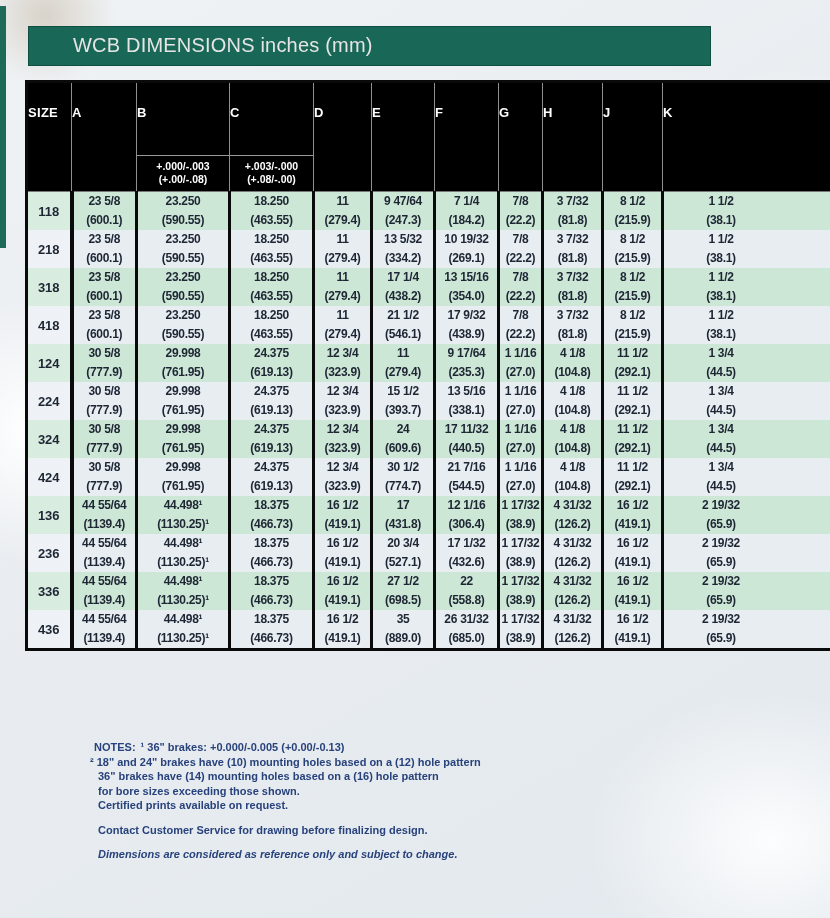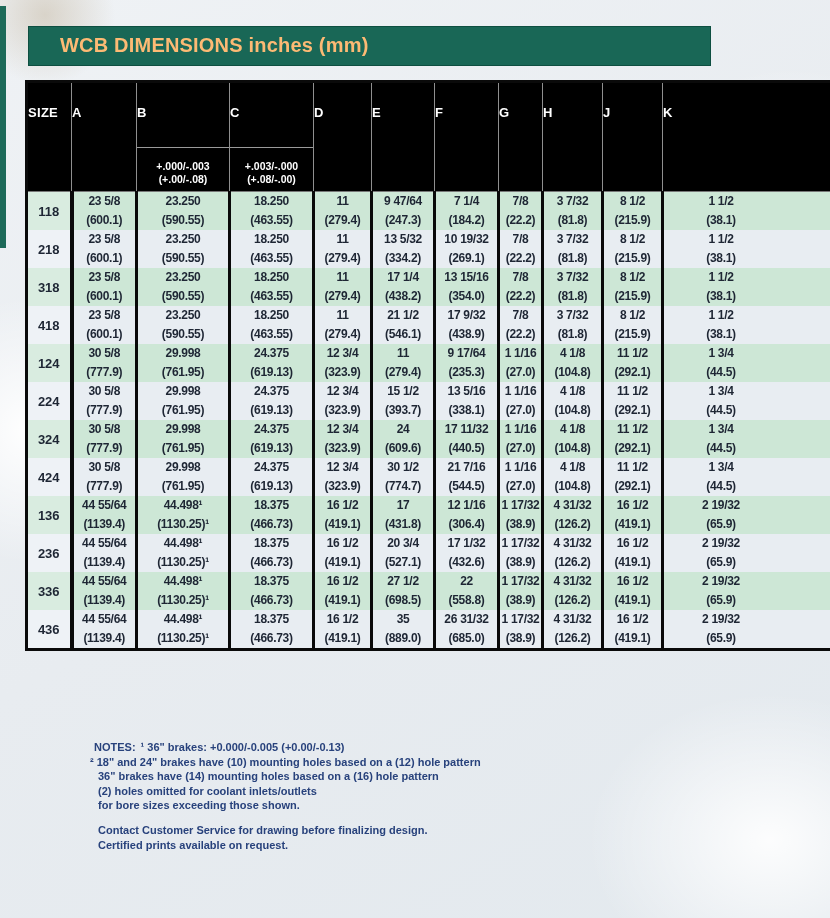--- a/index.html
+++ b/index.html
@@ -7,29 +7,29 @@
   .page{position:relative;width:830px;height:918px;overflow:hidden;
     background:
       radial-gradient(circle at 45px 15px, rgba(205,195,178,0.65), rgba(205,195,178,0) 70px),
       radial-gradient(ellipse 150px 190px at 25px 430px, rgba(255,255,255,0.95), rgba(255,255,255,0) 70%),
       radial-gradient(ellipse 260px 210px at 770px 840px, rgba(255,255,255,0.9), rgba(255,255,255,0) 70%),
       radial-gradient(ellipse 200px 160px at 790px 180px, rgba(255,255,255,0.8), rgba(255,255,255,0) 70%),
       linear-gradient(150deg,#eff2f5 0%,#e8ecf0 50%,#e3e9ee 100%);}
   .left-strip{position:absolute;left:0;top:6px;width:6px;height:242px;background:#1d6a59;}
   .title-bar{position:absolute;left:28px;top:26px;width:683px;height:40px;background:#196756;
     border:1px solid #0e4f41;box-sizing:border-box;}
-  .title-text{line-height:37px;padding-left:31px;font-size:20px;font-weight:bold;color:#fdba74;letter-spacing:.2px;}
+  .title-text{line-height:37px;padding-left:44px;font-size:20px;font-weight:normal;color:#e5e5e5;letter-spacing:.2px;}
   table.dims{position:absolute;left:25px;top:80px;width:805px;border-collapse:collapse;table-layout:fixed;
     border:3px solid #0a0a0a;border-right:none;}
   th,td{padding:0;margin:0;}
   th.hdr{background:#000;color:#fff;height:108px;vertical-align:top;border-left:1px solid #8f8f8f;border-bottom:1px solid #777;}
   th.hdr:first-child{border-left:none;}
   .hcell{display:flex;flex-direction:column;justify-content:space-between;height:108px;}
   .hletter{padding-top:22px;font-size:13px;font-weight:bold;text-align:left;letter-spacing:.3px;}
-  .tolbox{border-top:1px solid #9a9a9a;padding:12px 0 5px 0;font-size:10.5px;font-weight:bold;
+  .tolbox{border-top:1px solid #9a9a9a;padding:4px 0 5px 0;font-size:10.5px;font-weight:bold;
     text-align:center;line-height:13px;white-space:nowrap;}
   tbody tr{height:33px;}
   tbody tr.green td{background:#cde7d6;}
   tbody tr.light td{background:#e8edf2;}
   tbody tr.green td.size-cell{background:#d9ece0;}
   tbody tr.light td.size-cell{background:#eef2f6;}
   td.size-cell{text-align:center;vertical-align:middle;font-size:13px;font-weight:bold;color:#1e2634;}
   td.data-cell{border-left:3px solid #0a0a0a;vertical-align:middle;text-align:center;
     font-size:12px;font-weight:bold;color:#1e2634;letter-spacing:-0.3px;white-space:nowrap;}
   td.data-cell.col-a{border-left-width:4px;}
@@ -917,18 +917,18 @@
             </div>
           </td>
         </tr>
       </tbody>
   </table>
 
   <div class="notes">
     <div class="note-line"><span class="notes-label">NOTES:</span><span>¹ 36" brakes: +0.000/-0.005 (+0.00/-0.13)</span></div>
     <div class="note-line indent1">² 18" and 24" brakes have (10) mounting holes based on a (12) hole pattern</div>
     <div class="note-line indent2">36" brakes have (14) mounting holes based on a (16) hole pattern</div>
-    <div class="note-line indent2">(2) holes omitted for coolant inlets/outlets</div>
     <div class="note-line indent2">for bore sizes exceeding those shown.</div>
+    <div class="note-line indent2">Certified prints available on request.</div>
     <div class="note-line indent2 gap-top">Contact Customer Service for drawing before finalizing design.</div>
-    <div class="note-line indent2">Certified prints available on request.</div>
+    <div class="note-line indent2 gap-top2 italic">Dimensions are considered as reference only and subject to change.</div>
   </div>
 </div>
 
 </body></html>

